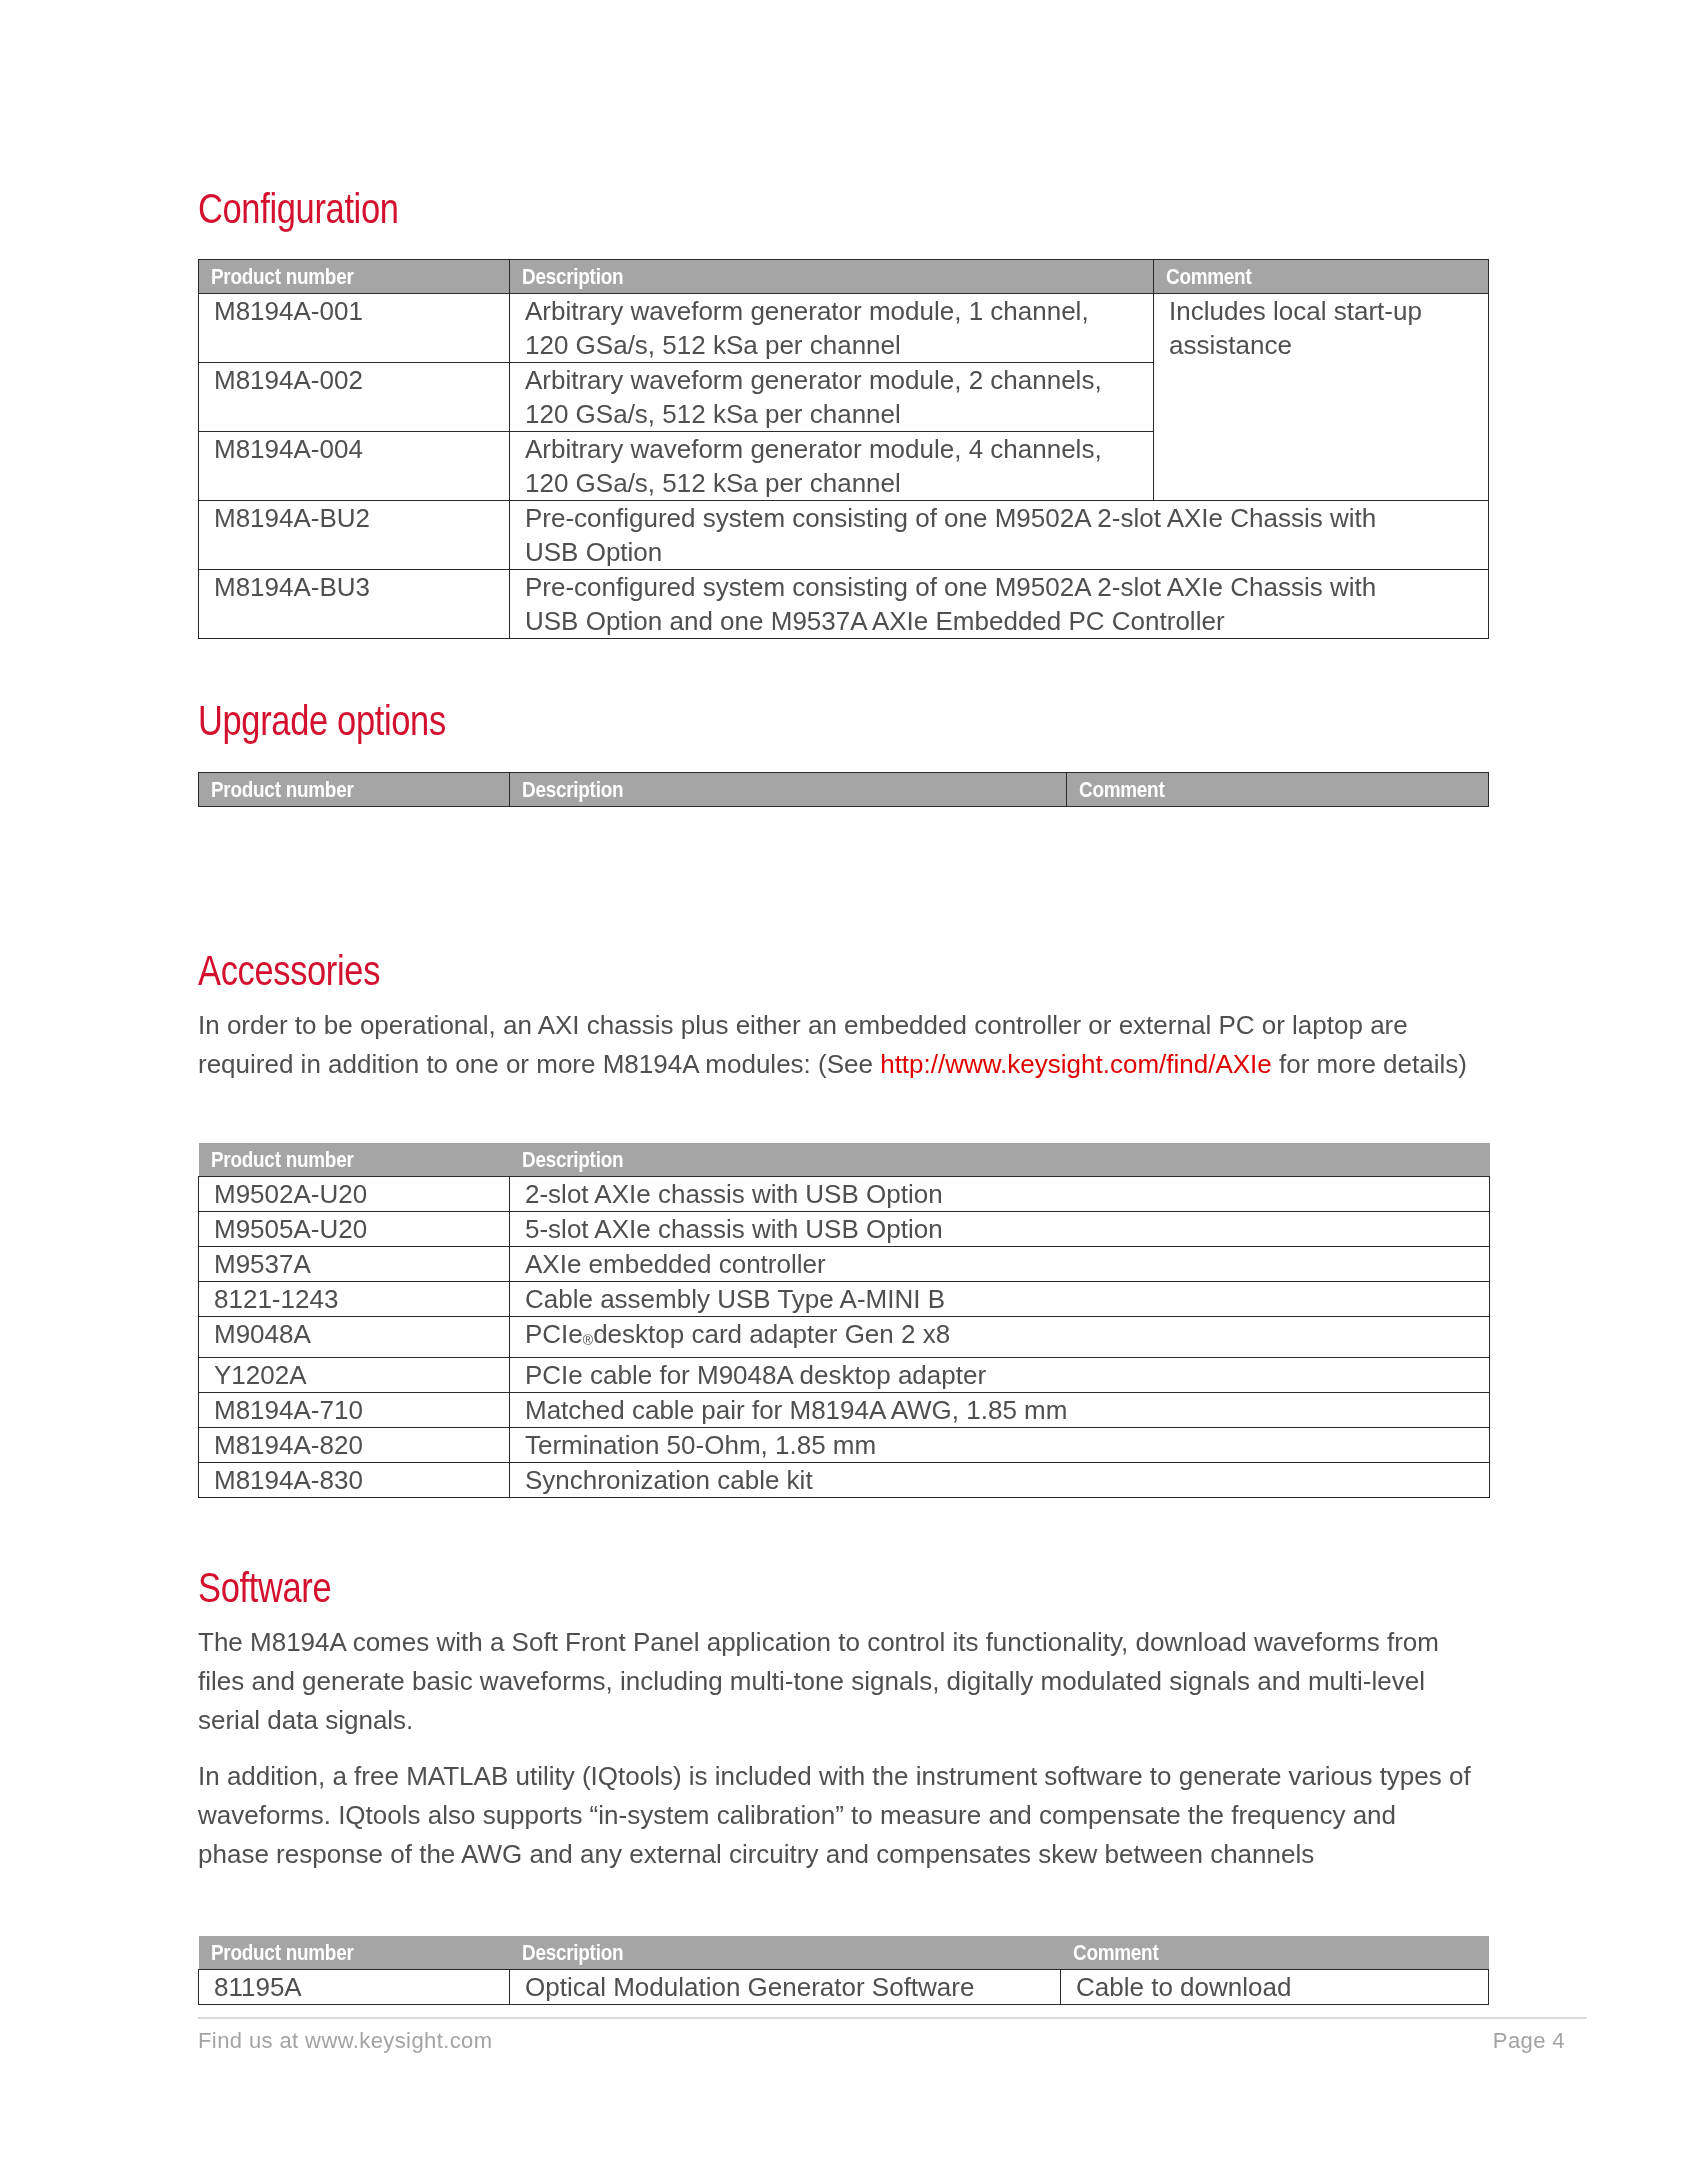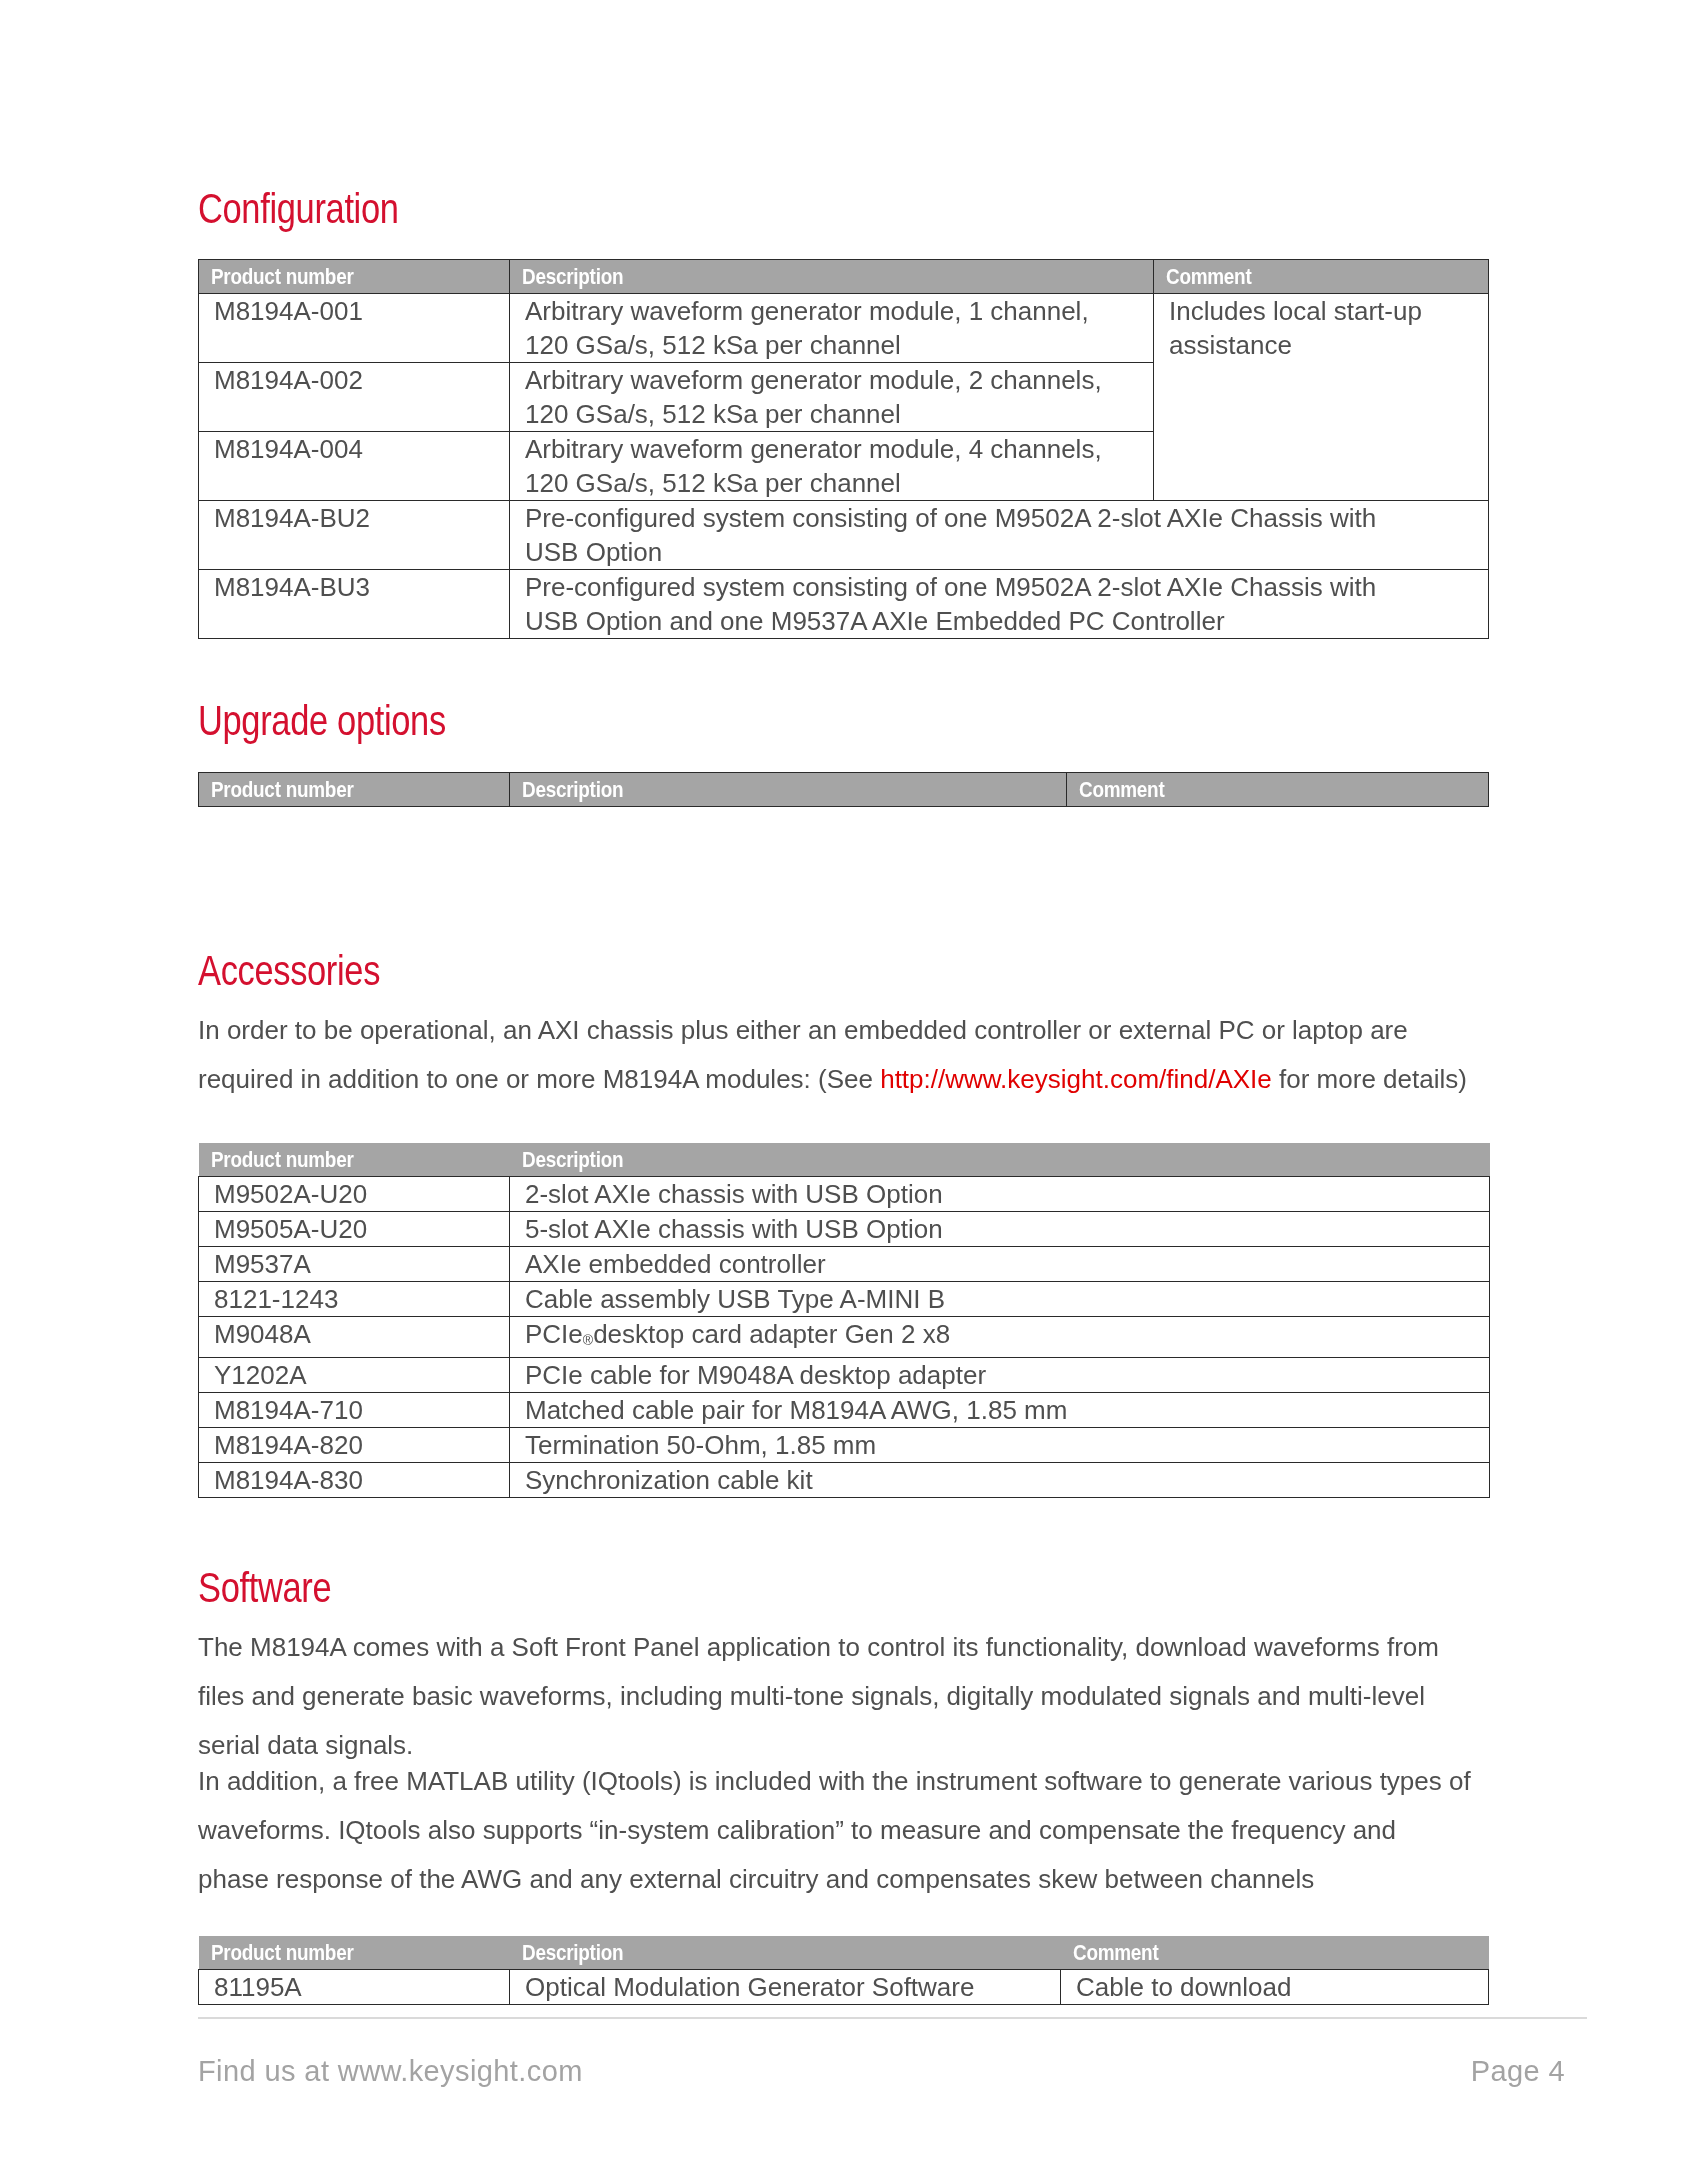--- a/index.html
+++ b/index.html
@@ -3,37 +3,37 @@
 <meta charset="utf-8">
 <style>
   html, body { margin: 0; padding: 0; background: #ffffff; }
   body { width: 1685px; height: 2180px; position: relative; overflow: hidden;
          font-family: "Liberation Sans", sans-serif; color: #4f4f4f; }
   .section-title { position: absolute; left: 198px; margin: 0; font-weight: normal;
          font-family: "Liberation Sans", sans-serif; font-size: 42px; line-height: 1;
          color: #d4102f; transform: scaleX(0.82); transform-origin: left center;
          letter-spacing: -0.4px; }
   .para { position: absolute; left: 198px; width: 1290px; margin: 0;
-         font-size: 26px; line-height: 49px; color: #4f4f4f; }
+         font-size: 26px; line-height: 39px; color: #4f4f4f; }
   .para a { color: #e00000; text-decoration: none; }
   table.spec { position: absolute; left: 198px; border-collapse: collapse;
          font-size: 26px; color: #4f4f4f; table-layout: fixed; }
   table.spec th { background: #a5a5a5; color: #ffffff; text-align: left;
          font-weight: bold; font-size: 22px; height: 33px; padding: 0 12.3px;
          vertical-align: middle; border: 1.8px solid #2a2a2a; white-space: nowrap;
          letter-spacing: -0.3px; }
   table.spec th span { display: inline-block; transform: scaleX(0.86); transform-origin: left center; }
   table.spec td { border: 1.8px solid #2a2a2a; padding: 0 15px; vertical-align: top;
          line-height: 34px; height: 34px; }
   table.spec.noheadborder th { border: none; border-bottom: 1.8px solid #2a2a2a; }
   .reg { font-size: 14px; vertical-align: -1.8px; }
   .footer-rule { position: absolute; left: 198px; width: 1389px; top: 2017px;
          height: 1.8px; background: #dadada; }
-  .footer-left, .footer-right { position: absolute; top: 2028px; font-size: 29px;
-         color: #a3a3a3; letter-spacing: 0.4px; margin-top: 27px; }
+  .footer-left, .footer-right { position: absolute; top: 2028px; font-size: 22px;
+         color: #a3a3a3; letter-spacing: 0.4px; }
   .footer-left { left: 198px; }
   .footer-right { right: 120px; }
 </style>
 </head>
 <body>
 
 <h2 class="section-title" style="top:188px;">Configuration</h2>
 
 <table class="spec" style="top:259px; width:1290px;">
   <colgroup>

